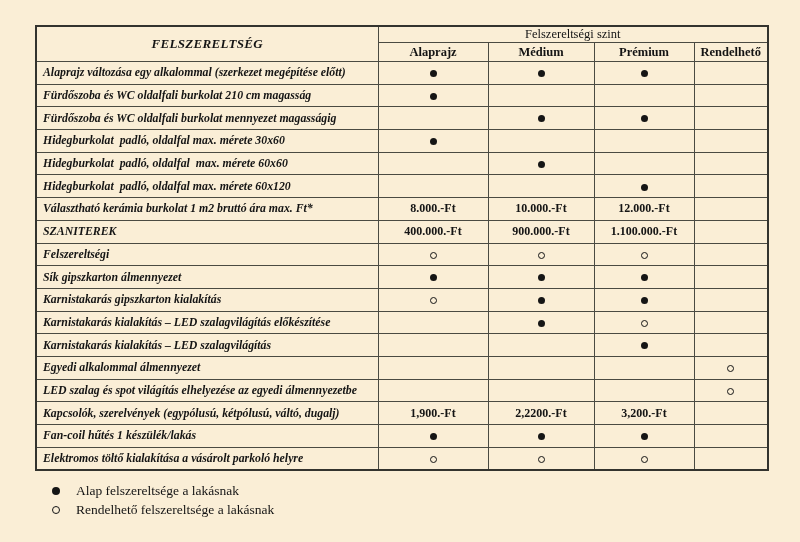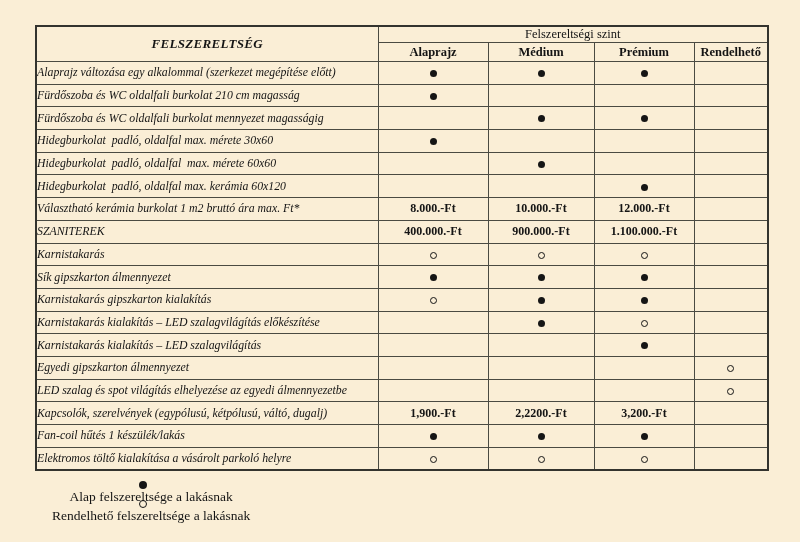--- a/index.html
+++ b/index.html
@@ -43,22 +43,22 @@
     font-size:13px;font-weight:bold;font-style:italic;
     text-align:center;letter-spacing:.3px;margin-left:13px;
   }
   th.level-h{
     height:15px;font-size:12.5px;font-weight:normal;text-align:center;margin-top:36px;
   }
   th.col-h{
     height:18px;font-size:12.5px;font-weight:bold;text-align:center;
   }
   td.feat{
-    text-align:left;
-    font-weight:normal;font-style:italic;
+    text-align:left;padding-left:6px;
+    font-weight:bold;font-style:italic;
     font-size:11.8px;
     white-space:pre;
     overflow:hidden;
   }
   td.val{
     height:21.7px;
     text-align:center;vertical-align:middle;
     font-weight:bold;font-size:12px;
   }
   .dot{
@@ -68,21 +68,21 @@
   .ring{
     display:inline-block;width:5px;height:5px;border-radius:50%;
     border:1.7px solid #151515;background:transparent;vertical-align:middle;
   }
   
   .legend{
     position:absolute;left:52px;top:481px;
     font-size:13.5px;
   }
   .legend-item{
-    display:flex;align-items:center;height:19px;flex-direction:column;
+    display:flex;align-items:center;height:19px;
   }
   .legend-sym{
     width:24px;display:flex;align-items:center;justify-content:flex-start;
   }
   .legend .dot{width:8px;height:8px;}
   .legend .ring{width:6px;height:6px;border-width:1.6px;}
 </style>
 </head>
 <body>
 
@@ -139,42 +139,42 @@
           <td class="val"></td>
         </tr>
         <tr>
           <td class="feat">Hidegburkolat  padló, oldalfal  max. mérete 60x60</td>
           <td class="val"></td>
           <td class="val"><span class="dot"></span></td>
           <td class="val"></td>
           <td class="val"></td>
         </tr>
         <tr>
-          <td class="feat">Hidegburkolat  padló, oldalfal max. kerámia 60x120</td>
+          <td class="feat">Hidegburkolat  padló, oldalfal max. mérete 60x120</td>
           <td class="val"></td>
           <td class="val"></td>
           <td class="val"><span class="dot"></span></td>
           <td class="val"></td>
         </tr>
         <tr>
           <td class="feat">Választható kerámia burkolat 1 m2 bruttó ára max. Ft*</td>
           <td class="val">8.000.-Ft</td>
           <td class="val">10.000.-Ft</td>
           <td class="val">12.000.-Ft</td>
           <td class="val"></td>
         </tr>
         <tr>
           <td class="feat">SZANITEREK</td>
           <td class="val">400.000.-Ft</td>
           <td class="val">900.000.-Ft</td>
           <td class="val">1.100.000.-Ft</td>
           <td class="val"></td>
         </tr>
         <tr>
-          <td class="feat">Karnistakarás</td>
+          <td class="feat">Felszereltségi</td>
           <td class="val"><span class="ring"></span></td>
           <td class="val"><span class="ring"></span></td>
           <td class="val"><span class="ring"></span></td>
           <td class="val"></td>
         </tr>
         <tr>
           <td class="feat">Sík gipszkarton álmennyezet</td>
           <td class="val"><span class="dot"></span></td>
           <td class="val"><span class="dot"></span></td>
           <td class="val"><span class="dot"></span></td>
@@ -195,21 +195,21 @@
           <td class="val"></td>
         </tr>
         <tr>
           <td class="feat">Karnistakarás kialakítás – LED szalagvilágítás</td>
           <td class="val"></td>
           <td class="val"></td>
           <td class="val"><span class="dot"></span></td>
           <td class="val"></td>
         </tr>
         <tr>
-          <td class="feat">Egyedi gipszkarton álmennyezet</td>
+          <td class="feat">Egyedi alkalommal álmennyezet</td>
           <td class="val"></td>
           <td class="val"></td>
           <td class="val"></td>
           <td class="val"><span class="ring"></span></td>
         </tr>
         <tr>
           <td class="feat">LED szalag és spot világítás elhelyezése az egyedi álmennyezetbe</td>
           <td class="val"></td>
           <td class="val"></td>
           <td class="val"></td>

